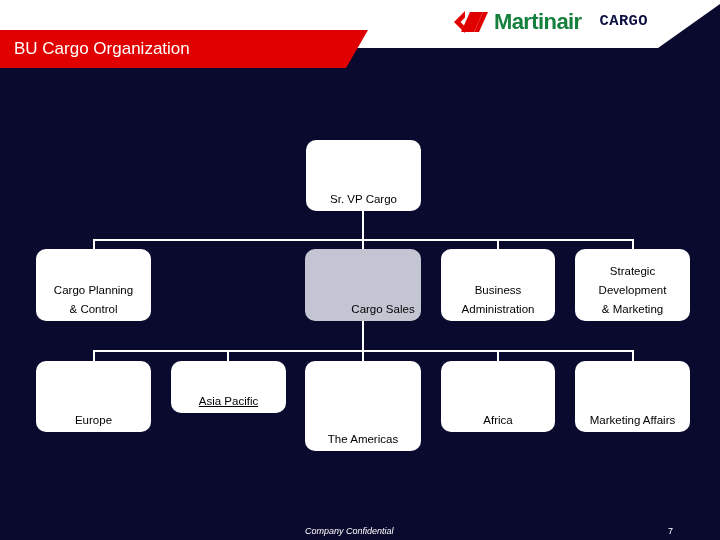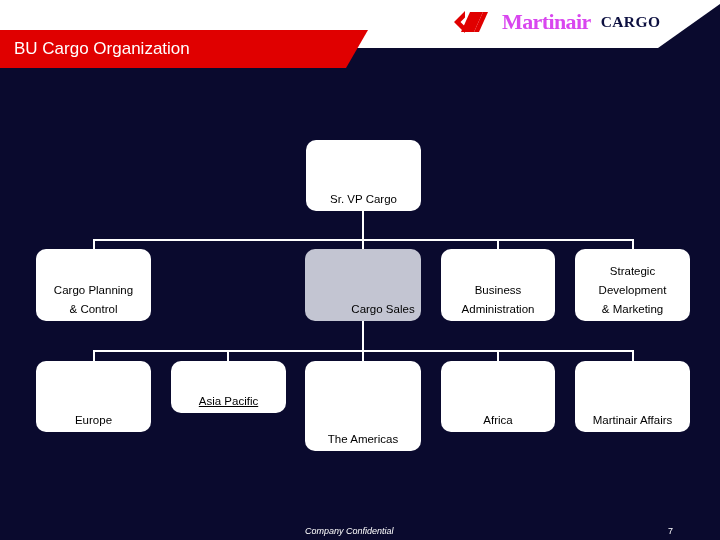--- a/index.html
+++ b/index.html
@@ -39,36 +39,35 @@
     display: flex;
     align-items: center;
     gap: 6px;
   }
   .logo-mark {
     width: 36px;
     height: 24px;
     display: block;
   }
   .logo-word {
-    font-family: Liberation Serif, serif;
+    font-family: Liberation Sans, sans-serif;
     font-size: 22px;
     font-weight: bold;
-    color: #d946ef;
+    color: #15803d;
     letter-spacing: -0.6px;
     line-height: 1;
-    margin-left: 8px;
   }
   .logo-cargo {
-    font-family: Liberation Serif, serif;
+    font-family: Liberation Mono, monospace;
     font-size: 15.5px;
     font-weight: bold;
     color: #0d1040;
     letter-spacing: 0.4px;
     line-height: 1;
-    margin-left: 4px;
+    margin-left: 12px;
   }
 
   
   .title-banner {
     position: absolute;
     left: 0;
     top: 30px;
     width: 368px;
     height: 38px;
     background: #e00000;
@@ -206,21 +205,21 @@
 
     <div class="node" style="left:305px; top:361px; width:116px; height:90px;">
       <span>The Americas</span>
     </div>
 
     <div class="node" style="left:441px; top:361px; width:114px; height:71px;">
       <span>Africa</span>
     </div>
 
     <div class="node" style="left:575px; top:361px; width:115px; height:71px;">
-      <span>Martinair Affairs</span>
+      <span>Marketing Affairs</span>
     </div>
 
   </div>
 
   <div class="footer-text footer-confidential">Company Confidential</div>
   <div class="footer-text footer-page">7</div>
 
 </div>
 
 </body></html>

